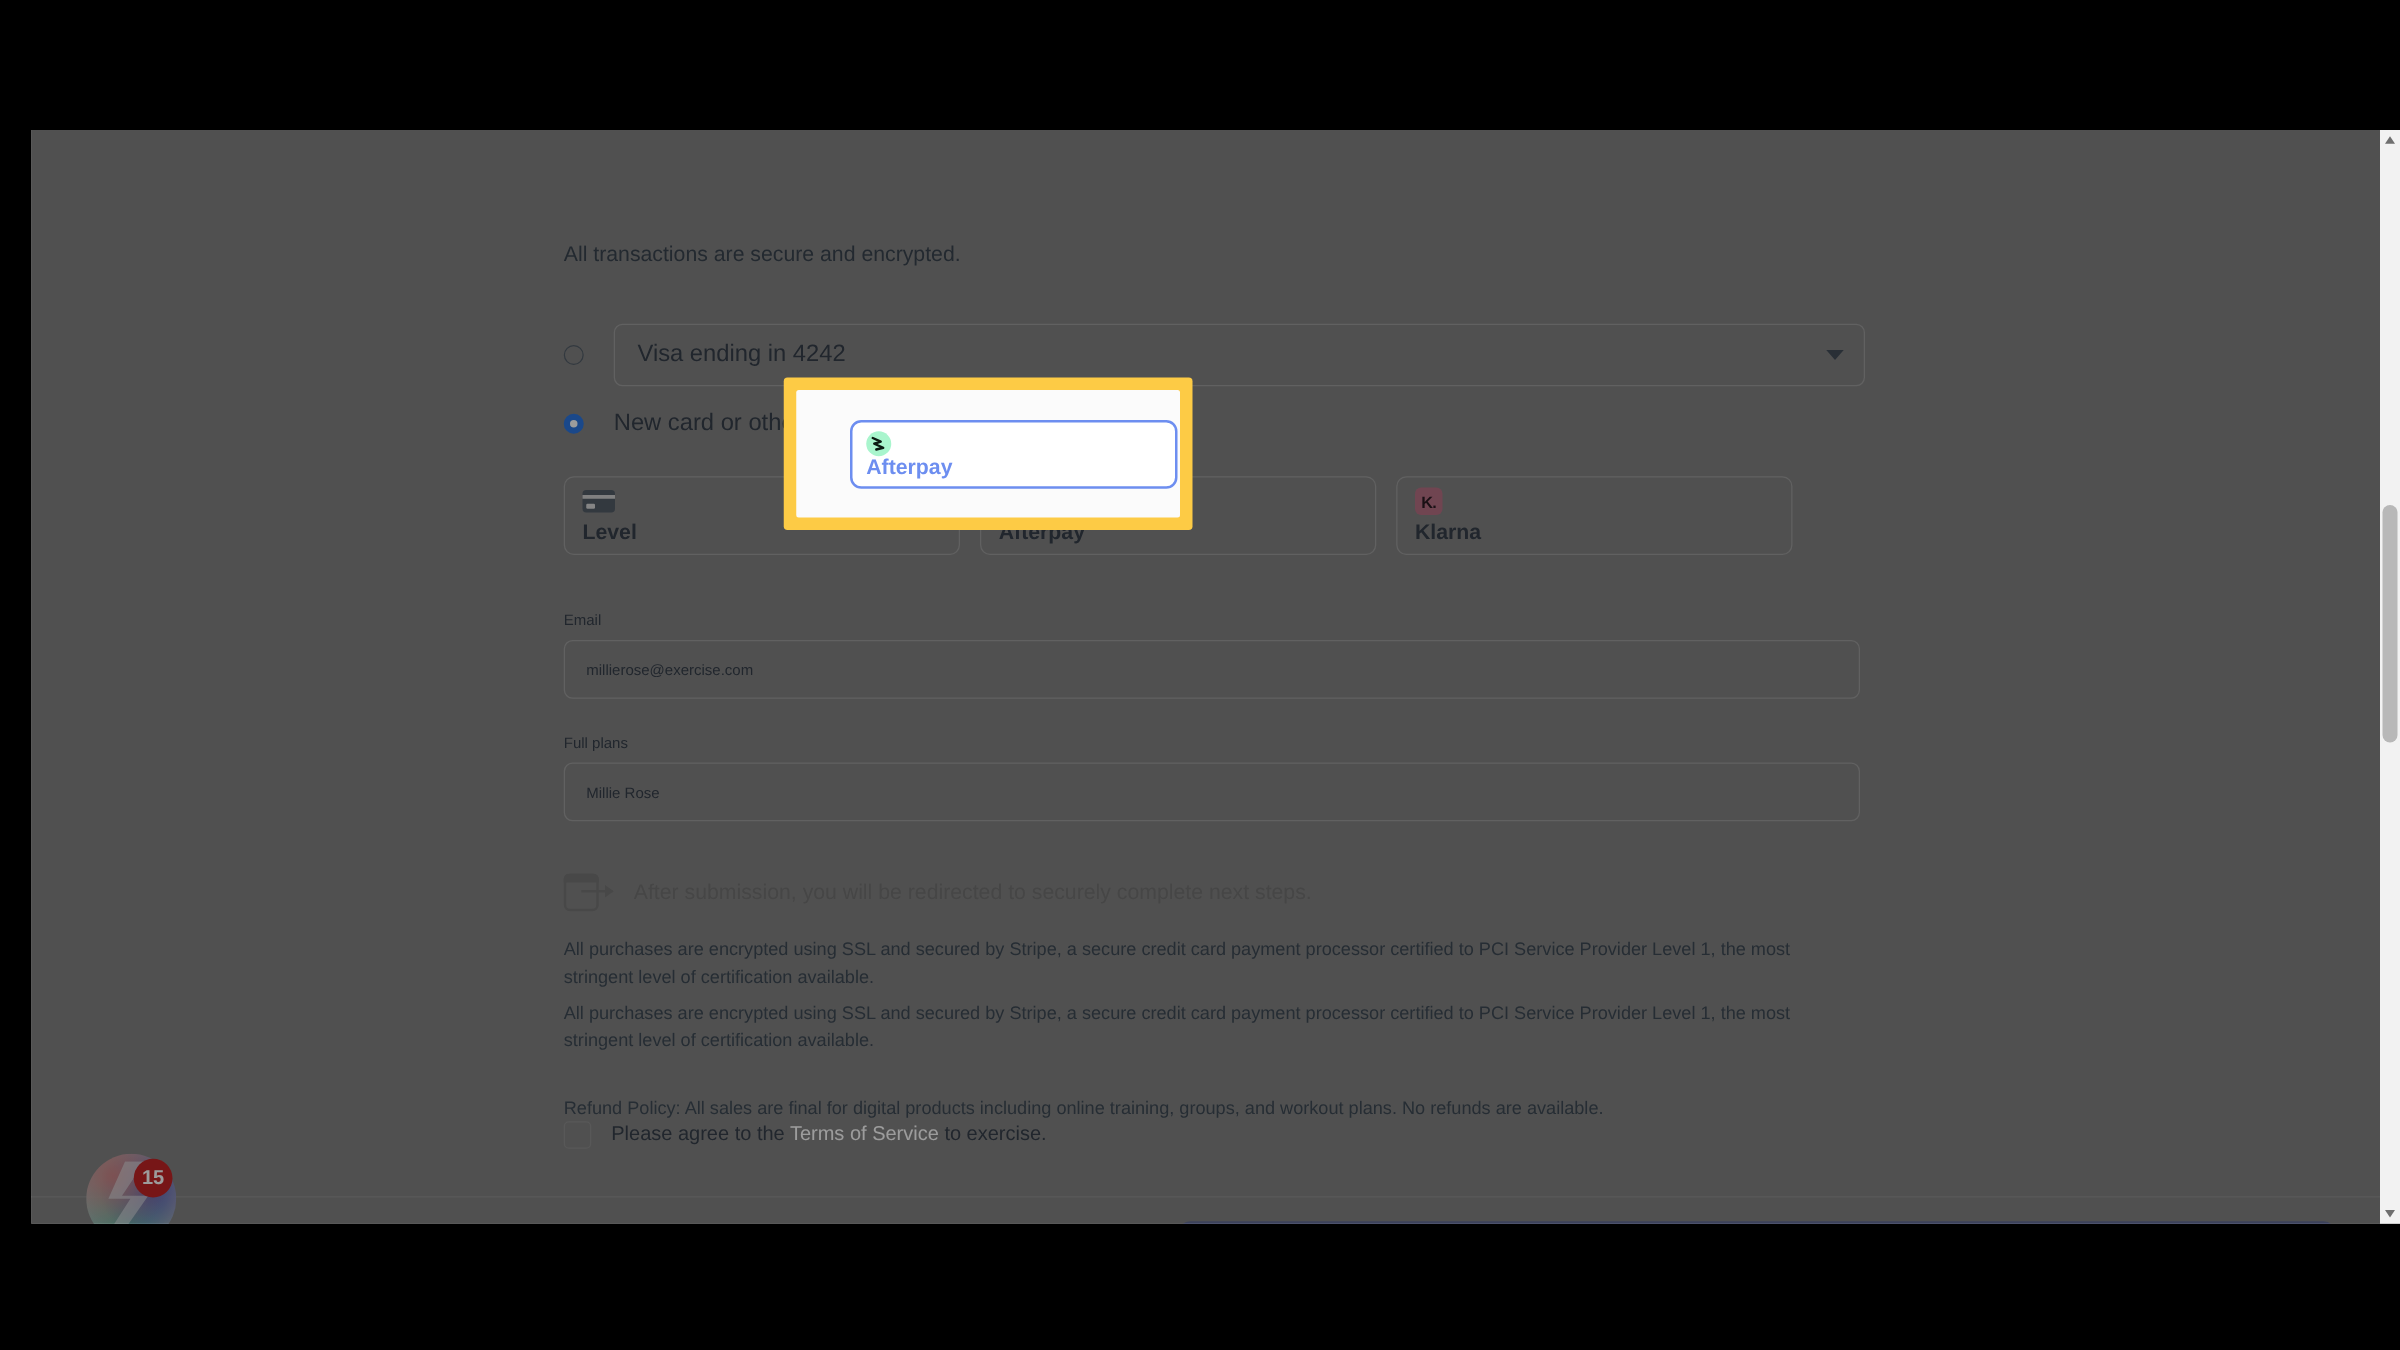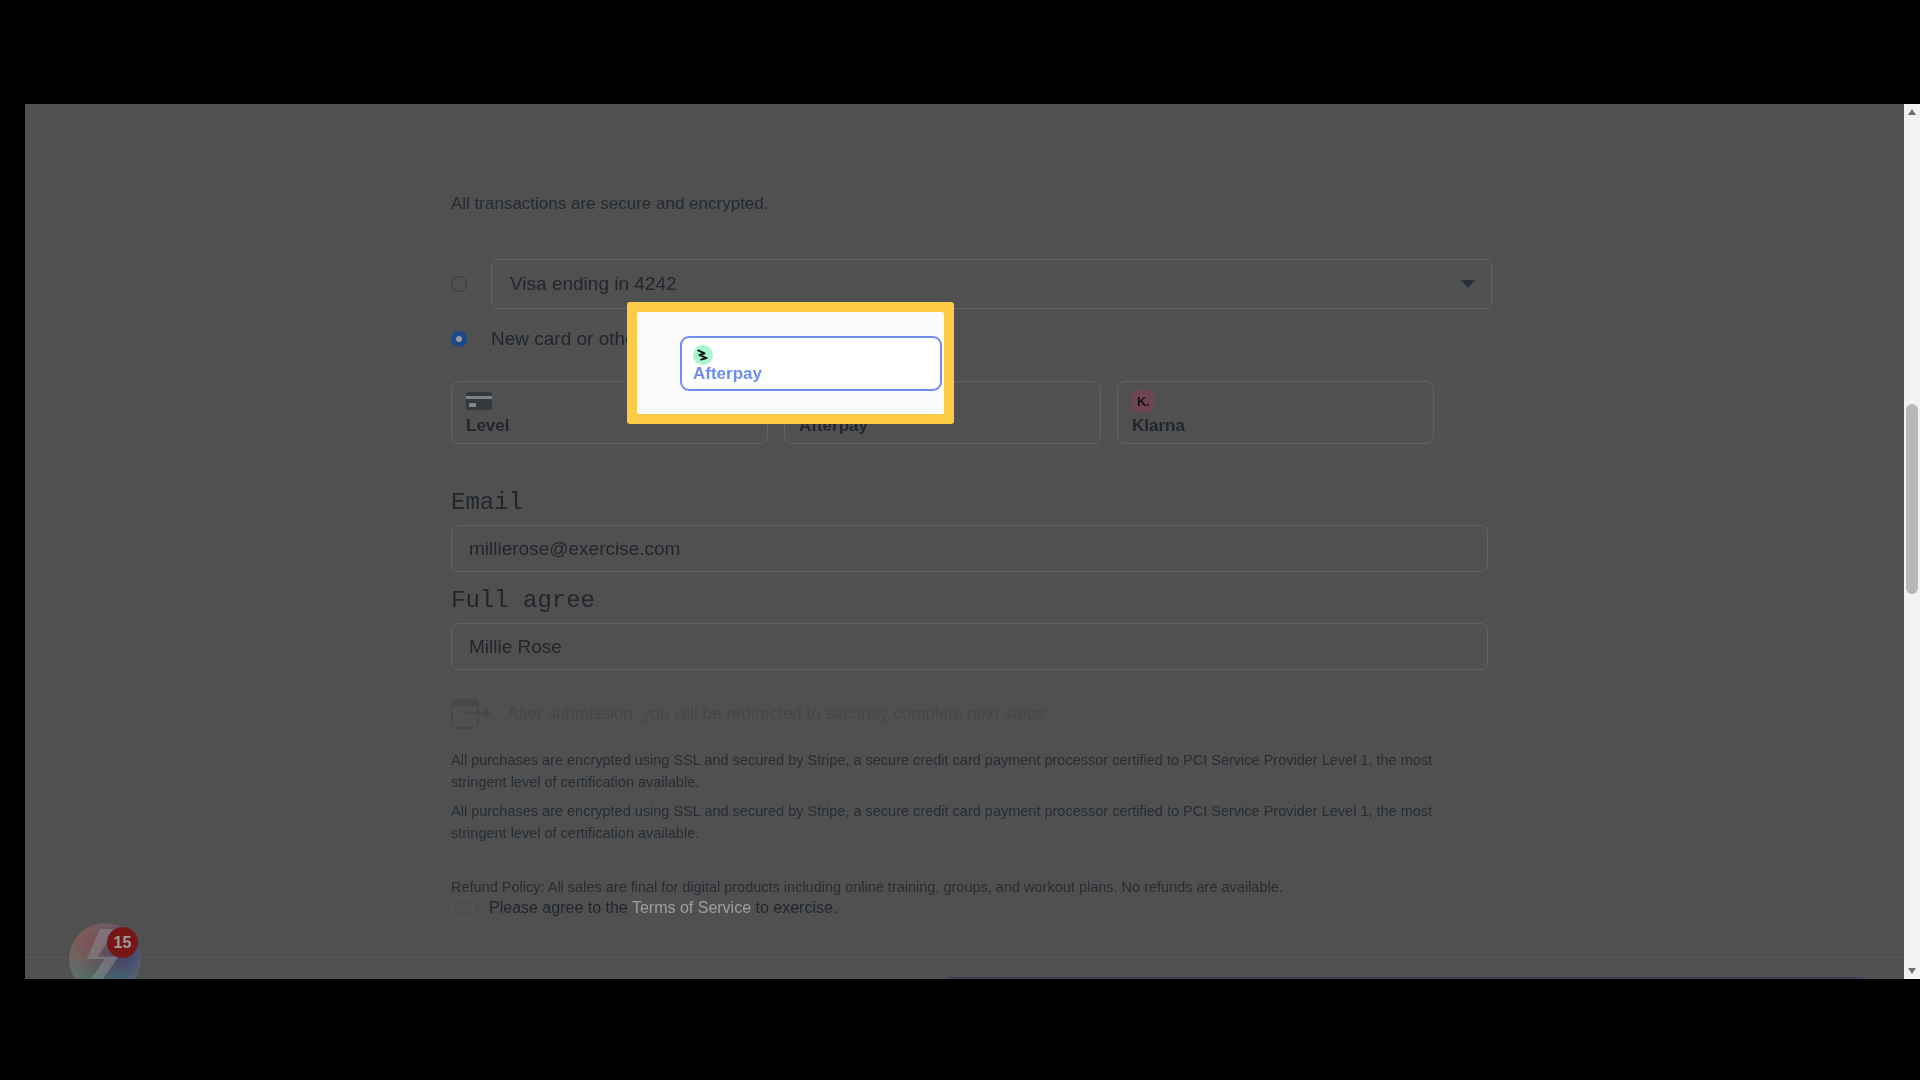--- a/index.html
+++ b/index.html
@@ -165,35 +165,34 @@
     font-weight: bold;
     display: flex;
     align-items: center;
     justify-content: center;
     letter-spacing: -0.5px;
   }
 
   
   .field { position: absolute; left: 426px; width: 1037px; }
   .field .flabel {
-    font-size: 24px;
+    font-size: 12px;
     color: #2b3440;
     margin-bottom: 9px;
-    font-family: Liberation Mono, monospace;
   }
   .field .finput {
     width: 1037px;
     height: 47px;
     border: 1px solid #9a9a9a;
     border-radius: 7px;
     background: transparent;
     display: flex;
     align-items: center;
     padding: 16px 17px;
-    font-size: 19px;
+    font-size: 12px;
     color: #2b3440;
     font-family: "Liberation Sans", sans-serif;
   }
   #email-field-wrap { top: 385px; }
   #name-field-wrap  { top: 483px; }
 
   
   .redirect {
     position: absolute;
     left: 426px;
@@ -484,21 +483,21 @@
           <span class="tname">Klarna</span>
         </div>
       </div>
 
       <div class="field" id="email-field-wrap">
         <div class="flabel">Email</div>
         <div class="finput">millierose@exercise.com</div>
       </div>
 
       <div class="field" id="name-field-wrap">
-        <div class="flabel">Full agree</div>
+        <div class="flabel">Full plans</div>
         <div class="finput">Millie Rose</div>
       </div>
 
       <div class="redirect">
         <span class="redirect-glyph">
           <span class="win"></span>
             <span class="bar"></span>
             <span class="arrow"></span>
         </span>
         <span class="rtext">After submission, you will be redirected to securely complete next steps.</span>

